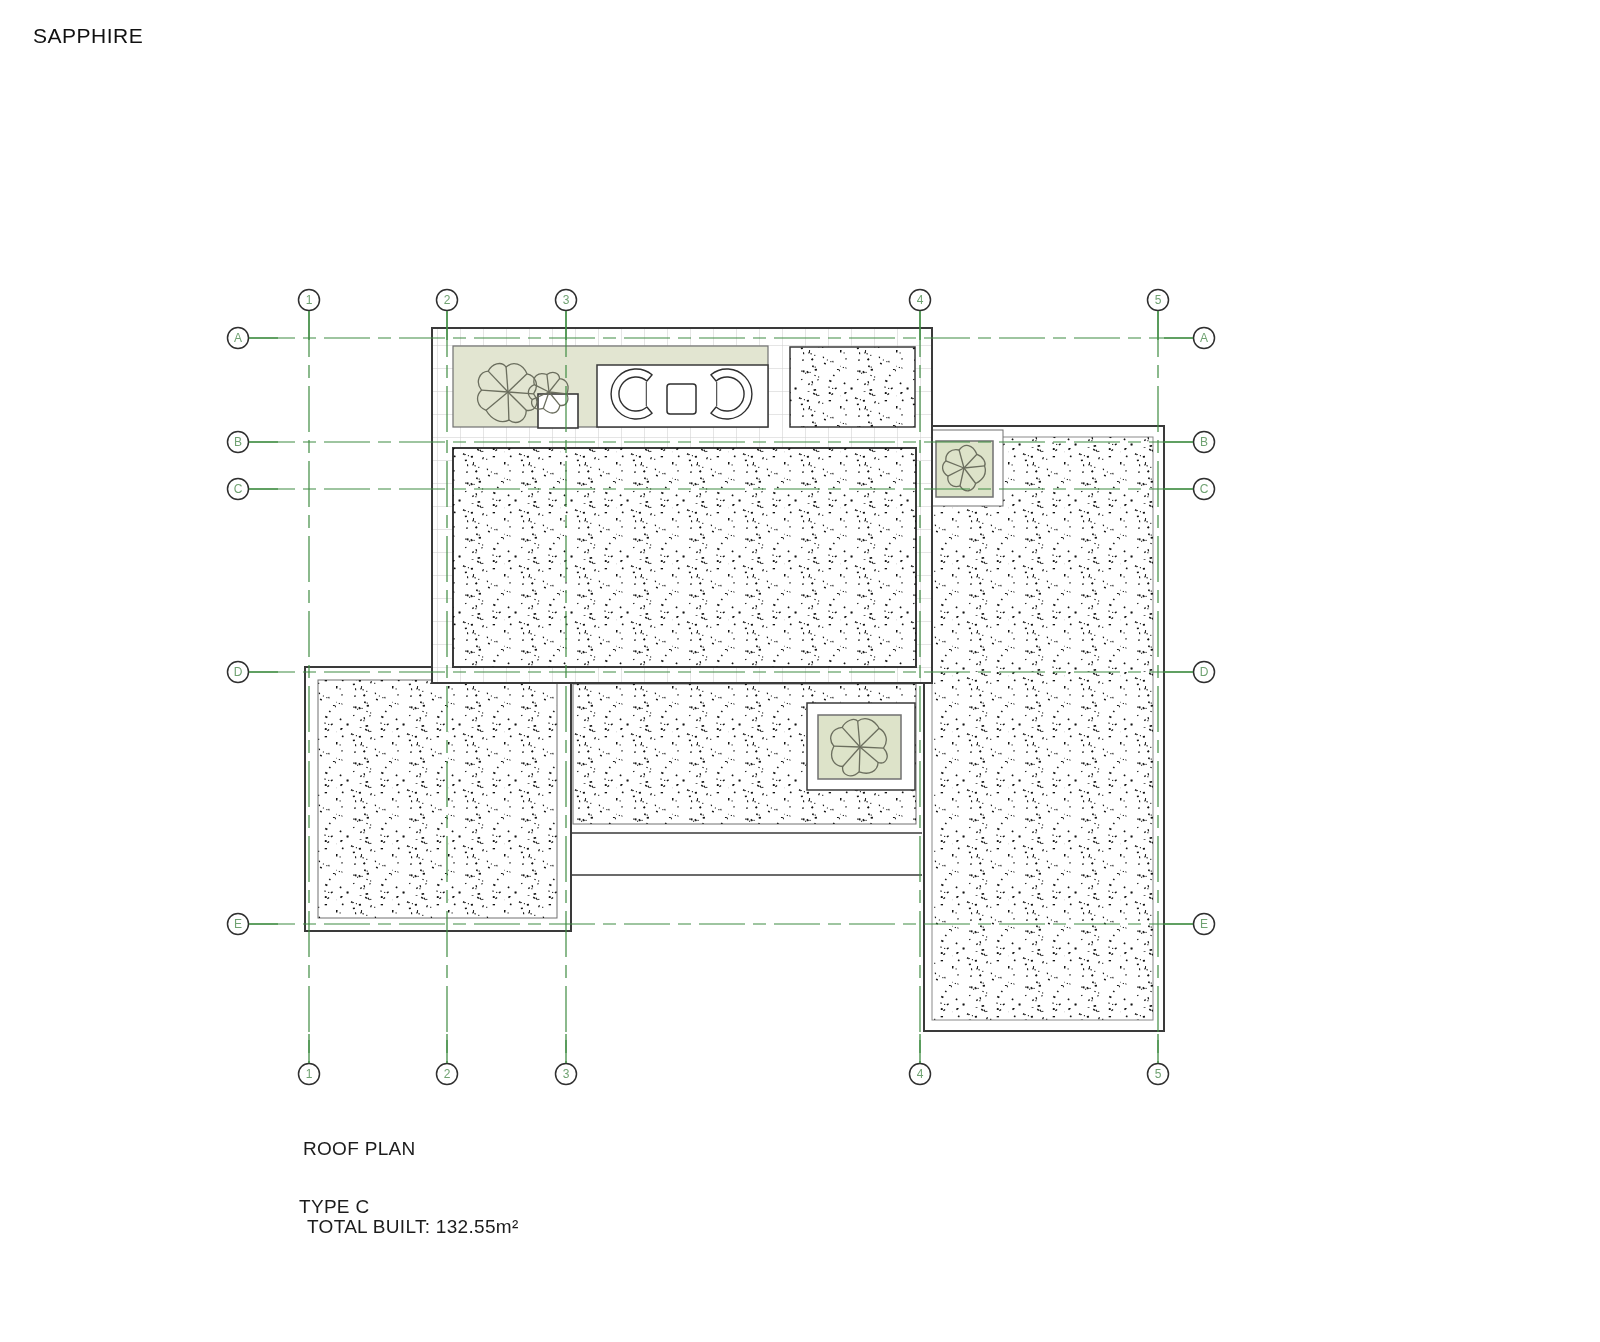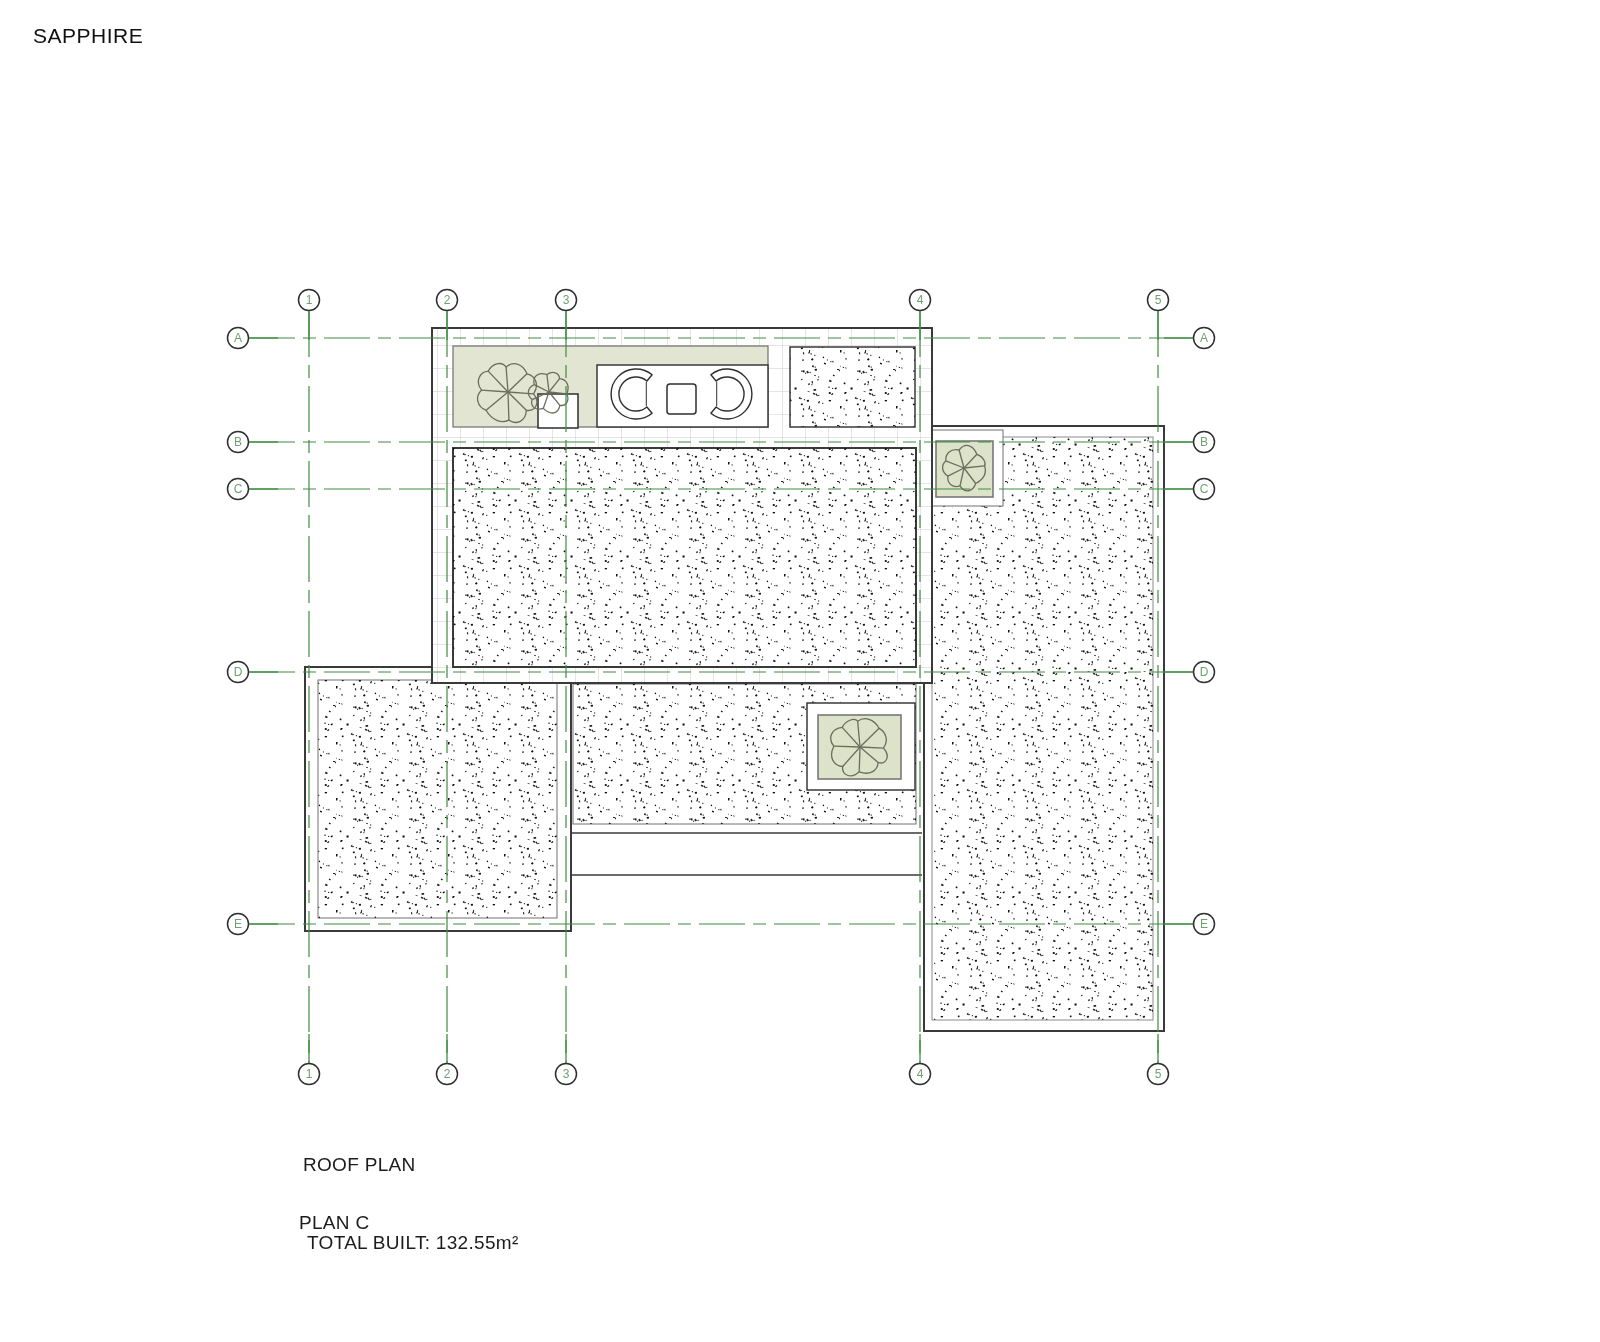--- a/index.html
+++ b/index.html
@@ -1,21 +1,21 @@
 <!DOCTYPE html>
 <html><head>
 <meta charset="utf-8">
 <style>
   html,body{margin:0;padding:0;background:#ffffff;}
   .page{position:relative;width:1308px;height:1342px;background:#fff;overflow:hidden;
         font-family:"Liberation Sans", sans-serif;}
   .drawing-title{position:absolute;left:33px;top:24px;font-size:21px;color:#111;
         letter-spacing:.5px;font-weight:400;}
   .plan-svg{position:absolute;left:0;top:0;}
-  .caption{position:absolute;color:#1c1c1c;font-size:19px;letter-spacing:.3px;margin-top:16px;}
+  .caption{position:absolute;color:#1c1c1c;font-size:19px;letter-spacing:.3px;}
   .cap-plan{left:303px;top:1138px;}
   .cap-type{left:299px;top:1196px;}
   .cap-area{left:307px;top:1216px;}
 </style>
 </head>
 <body>
 
 <div class="page">
   <div class="drawing-title">SAPPHIRE</div>
 
@@ -267,15 +267,15 @@
       <line x1="1164" y1="489" x2="1193" y2="489" stroke="#3f8c42" stroke-width="1.3"></line>
       <line x1="249" y1="672" x2="1193" y2="672" stroke="#3f8c42" stroke-width="1.2" stroke-dasharray="46 8 13 8"></line>
       <line x1="249" y1="672" x2="278" y2="672" stroke="#3f8c42" stroke-width="1.3"></line>
       <line x1="1164" y1="672" x2="1193" y2="672" stroke="#3f8c42" stroke-width="1.3"></line>
       <line x1="249" y1="924" x2="1193" y2="924" stroke="#3f8c42" stroke-width="1.2" stroke-dasharray="46 8 13 8"></line>
       <line x1="249" y1="924" x2="278" y2="924" stroke="#3f8c42" stroke-width="1.3"></line>
       <line x1="1164" y1="924" x2="1193" y2="924" stroke="#3f8c42" stroke-width="1.3"></line>
     </svg>
 
   <div class="caption cap-plan">ROOF PLAN</div>
-  <div class="caption cap-type">PLAN C</div>
+  <div class="caption cap-type">TYPE C</div>
   <div class="caption cap-area">TOTAL BUILT: 132.55m²</div>
 </div>
 
 </body></html>

